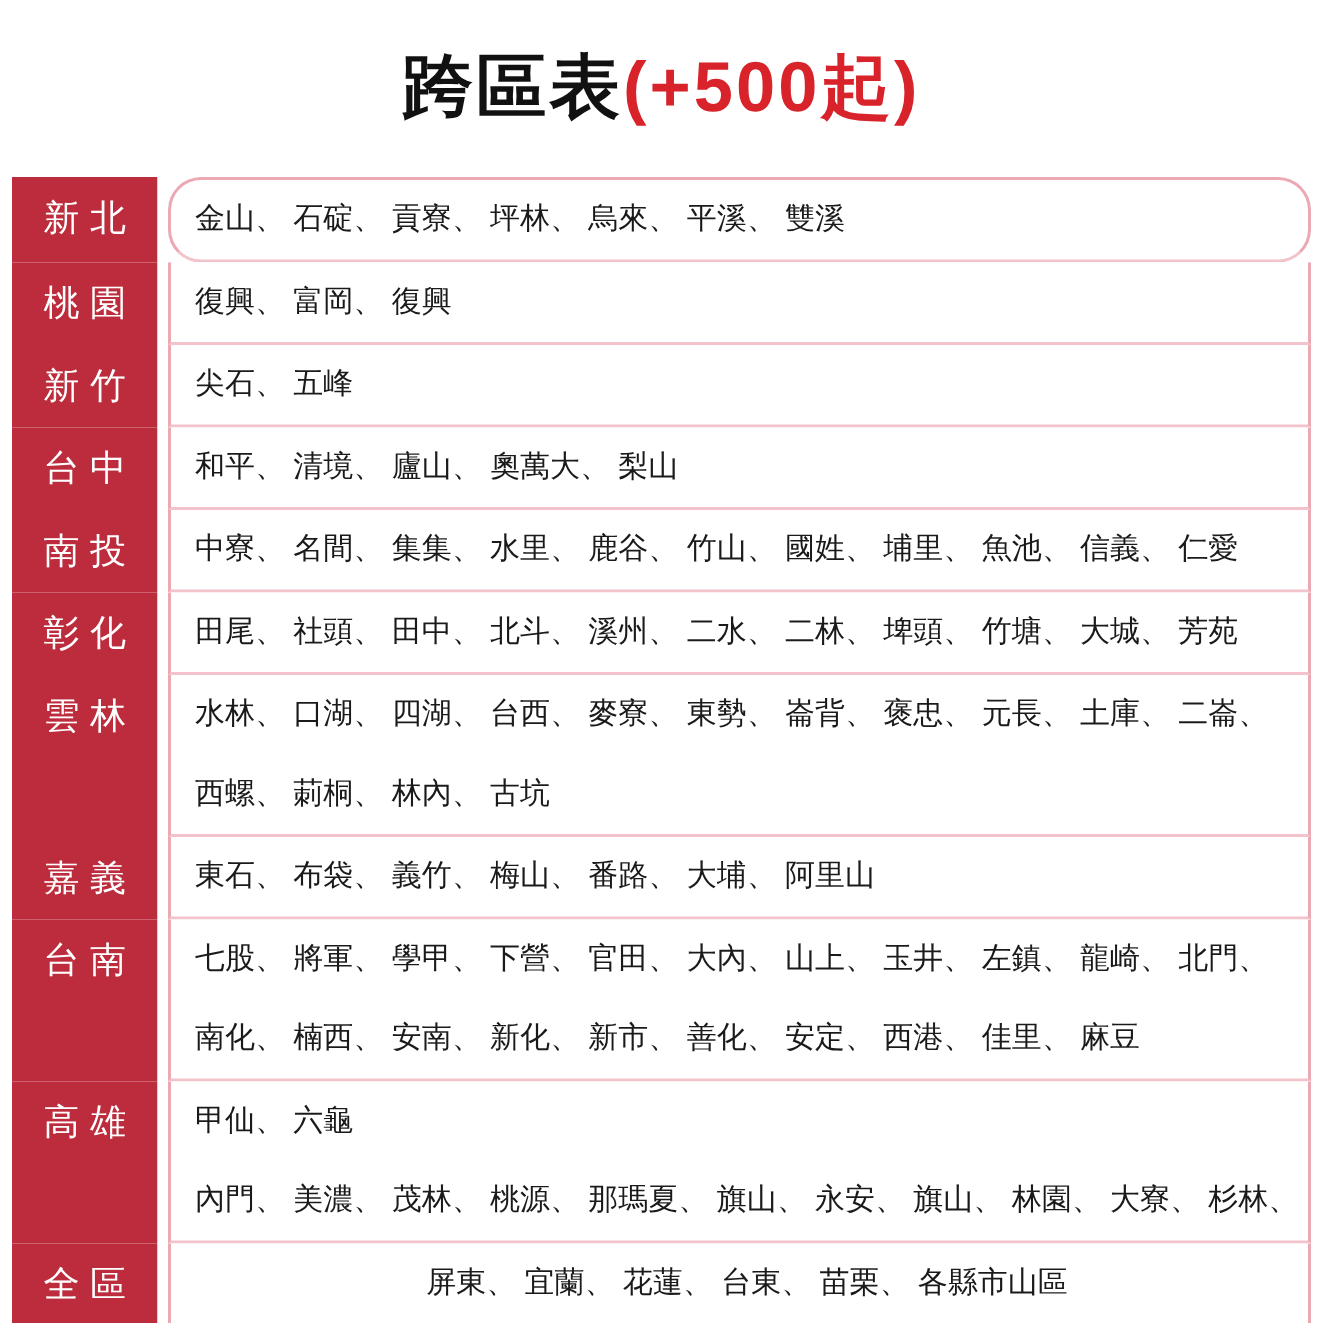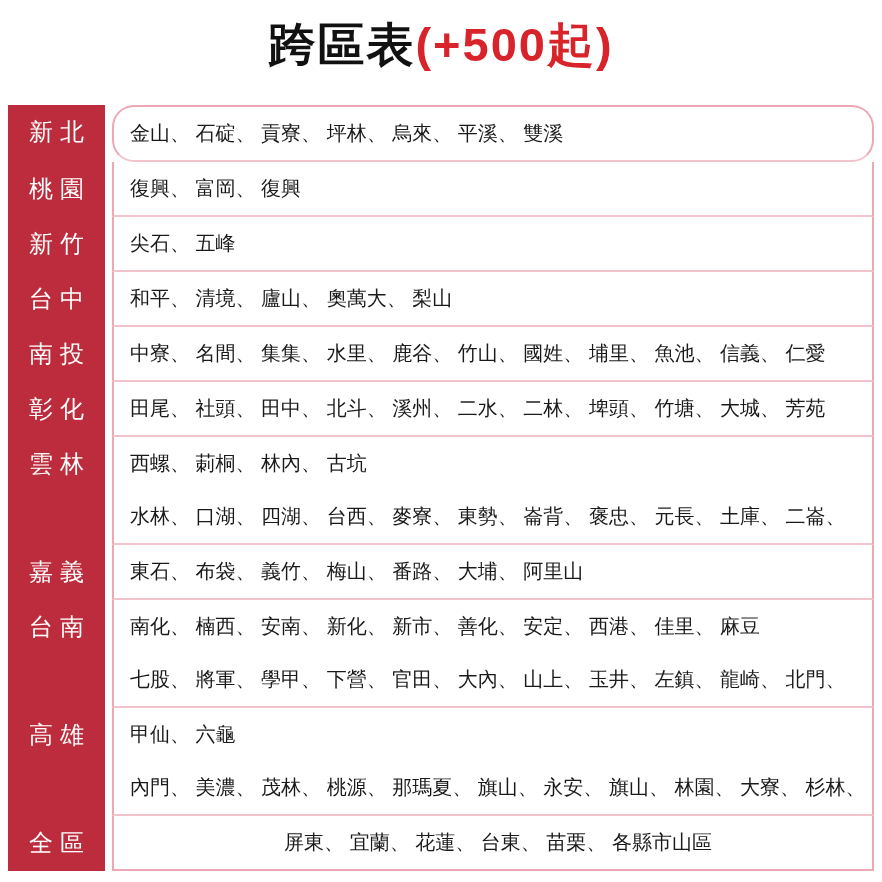--- a/index.html
+++ b/index.html
@@ -10,21 +10,21 @@
     height: 882px;
     overflow: hidden;
     font-family: "Liberation Sans", "DejaVu Sans", sans-serif;
   }
   .page {
     width: 882px;
     height: 882px;
     position: relative;
   }
   .title {
-    margin: 3px;
+    margin: 16px;
     padding-top: 10px;
     text-align: center;
     font-size: 47px;
     font-weight: 900;
     letter-spacing: 2px;
     color: #111111;
     line-height: 1.35;
   }
   .title .accent {
     color: #d8232a;
@@ -128,37 +128,37 @@
       </div>
       <div class="gap-cell"></div>
       <div class="content-cell">
         <div class="district-line">田尾、 社頭、 田中、 北斗、 溪州、 二水、 二林、 埤頭、 竹塘、 大城、 芳苑</div>
       </div>
       <div class="label-cell">
         <span class="label-inner">雲林</span>
       </div>
       <div class="gap-cell"></div>
       <div class="content-cell">
+        <div class="district-line">水林、 口湖、 四湖、 台西、 麥寮、 東勢、 崙背、 褒忠、 元長、 土庫、 二崙、</div>
         <div class="district-line">西螺、 莿桐、 林內、 古坑</div>
-        <div class="district-line">水林、 口湖、 四湖、 台西、 麥寮、 東勢、 崙背、 褒忠、 元長、 土庫、 二崙、</div>
       </div>
       <div class="label-cell">
         <span class="label-inner">嘉義</span>
       </div>
       <div class="gap-cell"></div>
       <div class="content-cell">
         <div class="district-line">東石、 布袋、 義竹、 梅山、 番路、 大埔、 阿里山</div>
       </div>
       <div class="label-cell">
         <span class="label-inner">台南</span>
       </div>
       <div class="gap-cell"></div>
       <div class="content-cell">
+        <div class="district-line">七股、 將軍、 學甲、 下營、 官田、 大內、 山上、 玉井、 左鎮、 龍崎、 北門、</div>
         <div class="district-line">南化、 楠西、 安南、 新化、 新市、 善化、 安定、 西港、 佳里、 麻豆</div>
-        <div class="district-line">七股、 將軍、 學甲、 下營、 官田、 大內、 山上、 玉井、 左鎮、 龍崎、 北門、</div>
       </div>
       <div class="label-cell">
         <span class="label-inner">高雄</span>
       </div>
       <div class="gap-cell"></div>
       <div class="content-cell">
         <div class="district-line">甲仙、 六龜</div>
         <div class="district-line">內門、 美濃、 茂林、 桃源、 那瑪夏、 旗山、 永安、 旗山、 林園、 大寮、 杉林、</div>
       </div>
       <div class="label-cell">

